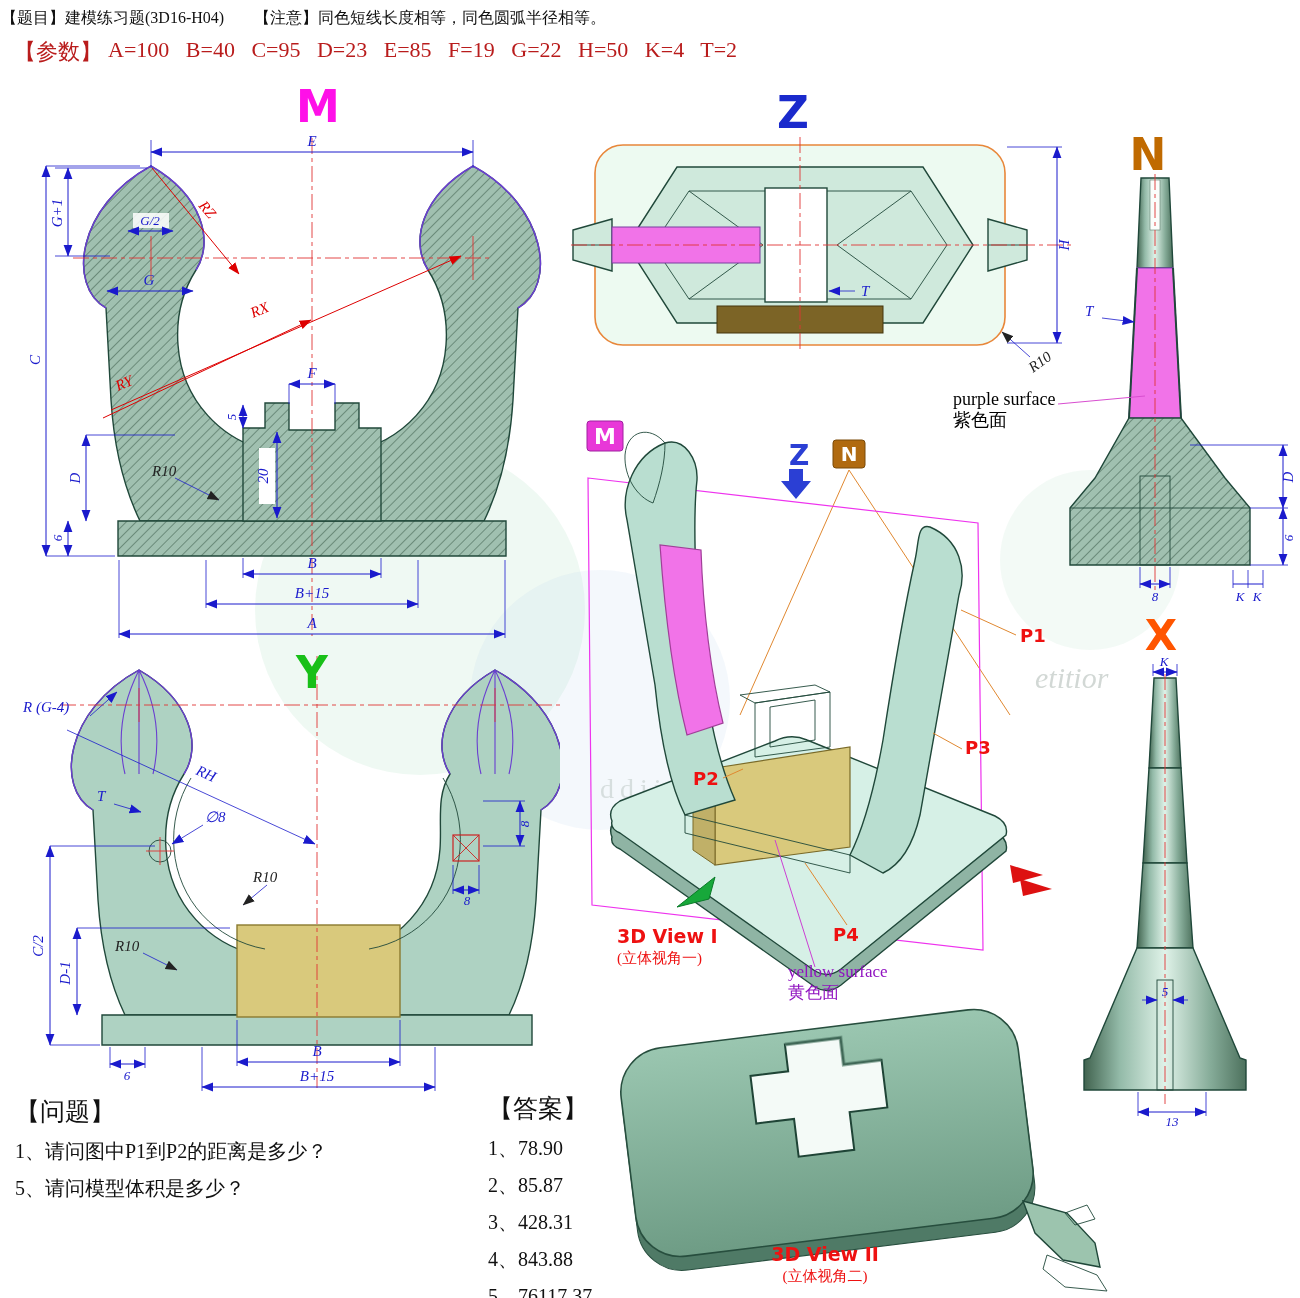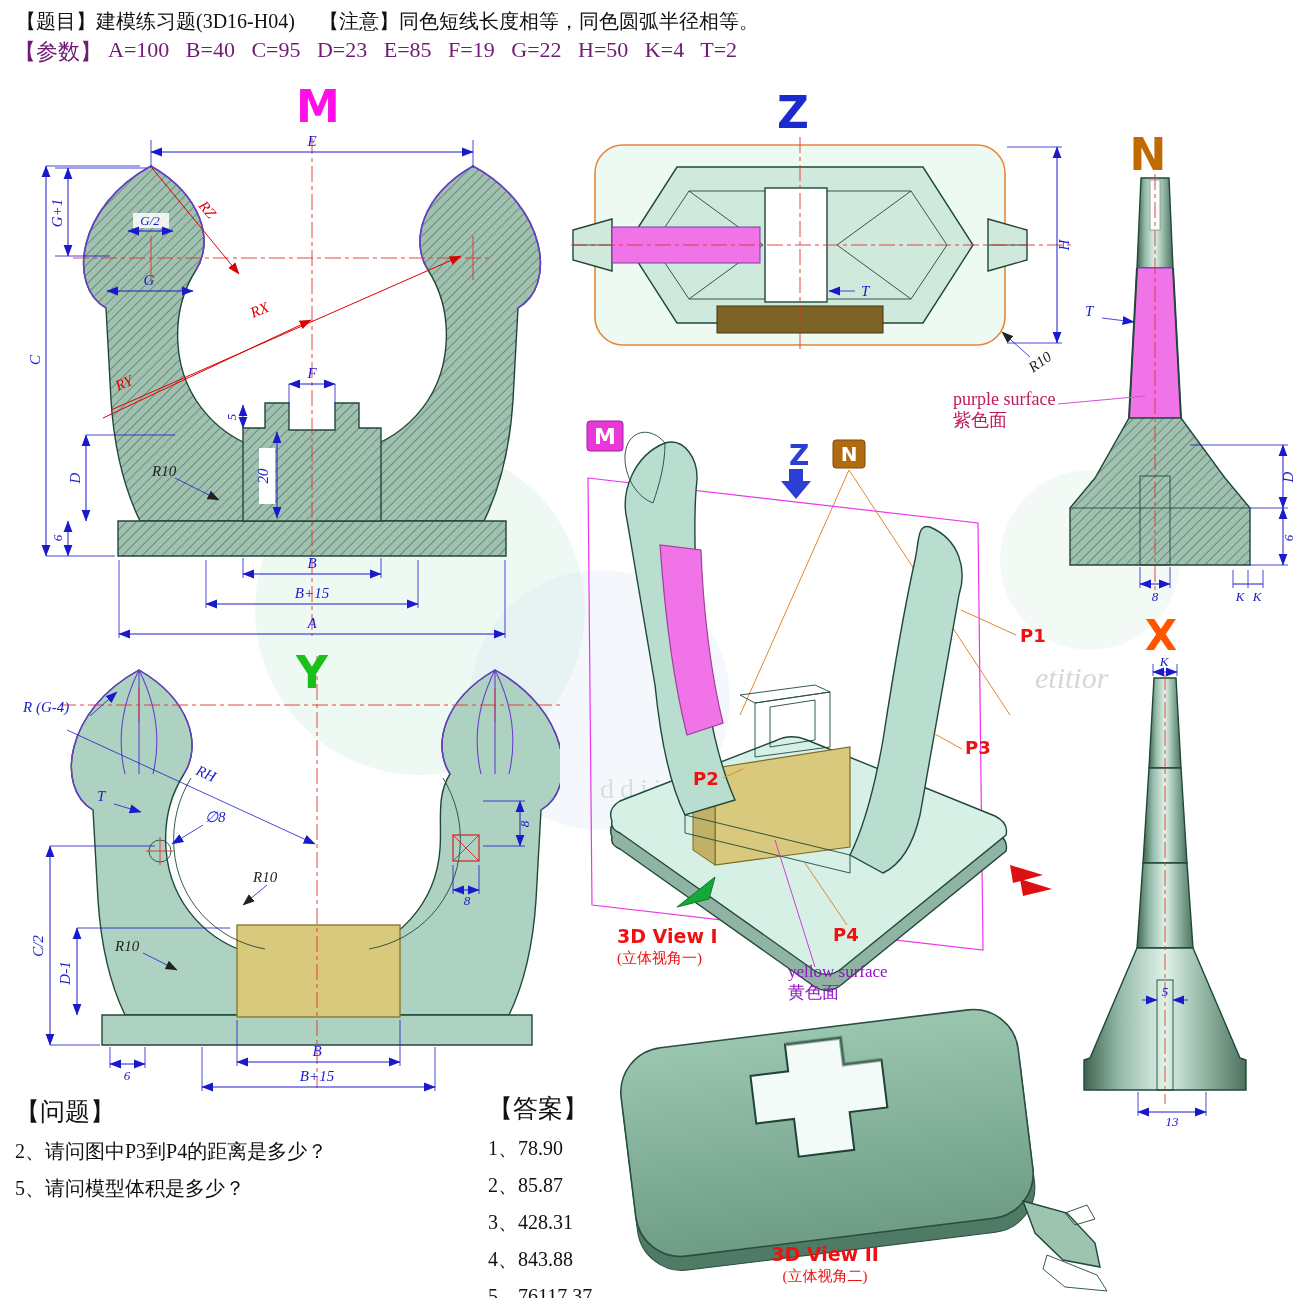--- a/index.html
+++ b/index.html
@@ -1,36 +1,36 @@
 <!DOCTYPE html>
 <html><head>
 <meta charset="utf-8">
 <style>
   *{margin:0;padding:0;box-sizing:border-box}
   html,body{background:#fff}
   body{width:1300px;height:1298px;position:relative;overflow:hidden;
        font-family:"Liberation Serif",serif;color:#111}
   .abs{position:absolute}
-  .hdr1{left:16px;top:8px;font-size:20px;display:flex;gap:24px;white-space:pre}
-  .hdr2{left:14px;top:37px;font-size:22px;color:#701a75;white-space:pre;display:flex;gap:6px}
+  .hdr1{left:1px;top:8px;font-size:16px;display:flex;gap:30px;white-space:pre}
+  .hdr2{left:14px;top:37px;font-size:22px;color:#b91c1c;white-space:pre;display:flex;gap:6px}
   .viewsvg{position:absolute}
   svg text{font-family:"Liberation Serif",serif}
   .dim{fill:#1a1acc;font-style:italic;font-size:15px}
   .dimS{fill:#1a1acc;font-style:italic;font-size:13px}
   .red-dim{fill:#dd0000;font-style:italic;font-size:15px}
   .dark-dim{fill:#222;font-style:italic;font-size:15px}
   .view-label{font-family:"DejaVu Sans",sans-serif;font-weight:bold}
   .dl{stroke:#1a1acc;stroke-width:1;fill:none}
   .xl{stroke:#1a1acc;stroke-width:.8;fill:none}
   .cl{stroke:#e03333;stroke-width:.9;fill:none;stroke-dasharray:16 4 4 4}
   .cl2{stroke:#e03333;stroke-width:.9;fill:none}
   .rl{stroke:#dd0000;stroke-width:1;fill:none}
   .bo{stroke:#20483a;stroke-width:1.4}
   .thin{stroke:#20483a;stroke-width:.9;fill:none}
-  .purple-note{left:953px;top:389px;font-size:18px;color:#be185d;line-height:21px}
+  .purple-note{left:953px;top:389px;font-size:18px;color:#000000;line-height:21px}
   .qa{width:470px}
   .qa-h{font-size:25px}
   .qa-item{font-size:20px;margin-top:10px}
   .p-label{fill:#ee1111;font-weight:bold;font-size:18px;font-family:"DejaVu Sans",sans-serif}
   .olead{stroke:#e08830;stroke-width:1;fill:none}
   .title3d{fill:#ee1111;font-weight:bold;font-size:19px;font-family:"DejaVu Sans",sans-serif}
   .sub3d{fill:#ee1111;font-size:15px}
   .ysurf{fill:#9012c0;font-size:17px}
 </style>
 </head>
@@ -391,21 +391,21 @@
     <path d="M428,196 L472,208 L500,238 L505,262 L468,255 L440,228 Z" fill="#9cc4ae" class="bo"></path>
     <path d="M452,250 L502,270 L512,286 L470,282 L448,264 Z" fill="#b9d8c6" class="thin"></path>
     <path d="M470,208 L492,200 L500,214 L480,220 Z" fill="#8ab29c" class="thin"></path>
   </g>
   <text class="title3d" x="230" y="256" text-anchor="middle">3D View II</text>
   <text class="sub3d" x="230" y="276" text-anchor="middle">(立体视角二)</text>
 </svg>
 
 <div class="abs qa" style="left:15px;top:1095px">
   <div class="qa-h">【问题】</div>
-  <div class="qa-item">2、请问图中P3到P4的距离是多少？</div>
+  <div class="qa-item">1、请问图中P1到P2的距离是多少？</div>
   <div class="qa-item">5、请问模型体积是多少？</div>
 </div>
 <div class="abs qa" style="left:488px;top:1092px;width:160px">
   <div class="qa-h">【答案】</div>
   <div class="qa-item">1、78.90</div>
   <div class="qa-item">2、85.87</div>
   <div class="qa-item">3、428.31</div>
   <div class="qa-item">4、843.88</div>
   <div class="qa-item">5、76117.37</div>
 </div>

